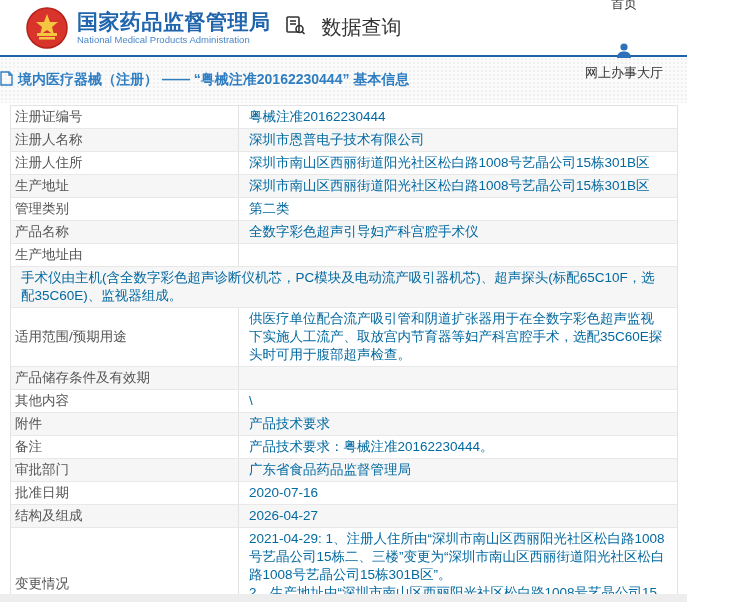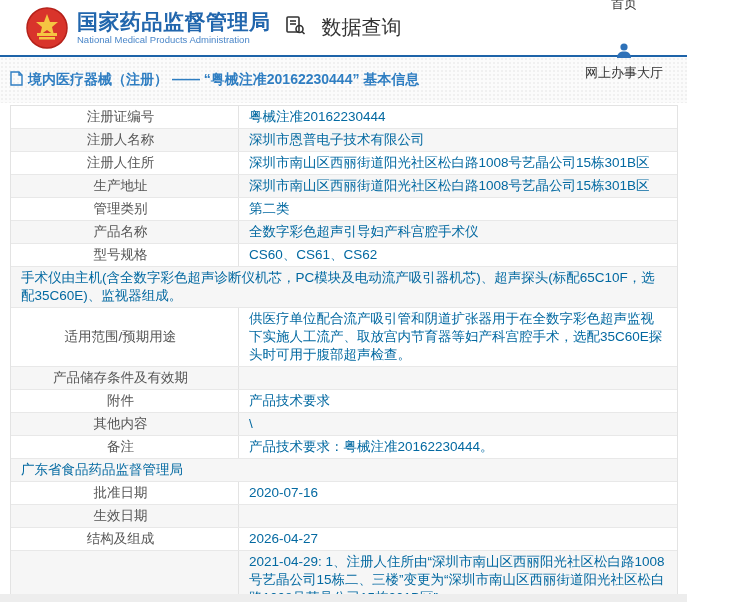--- a/index.html
+++ b/index.html
@@ -13,30 +13,30 @@
   .title-block { display:flex; flex-direction:column; }
   .title-cn { font-size:21px; font-weight:bold; color:#2166ad; line-height:24px; letter-spacing:0.5px; }
   .title-en { font-size:9.5px; color:#4a86c8; line-height:12px; }
   .section-tab { display:flex; align-items:center; margin-left:14px; font-size:20px; color:#333; cursor:pointer; gap:16px; }
   .nav { margin-left:auto; display:flex; gap:30px; margin-right:24px;flex-direction:column; }
   .nav-item { display:flex; flex-direction:column; align-items:center; font-size:13px; color:#333; cursor:pointer; gap:3px; }
 
   
   .breadcrumb-bar { height:46px; background:#fbfbfb;
     background-image:radial-gradient(#f0f0f0 1px, transparent 1px); background-size:4px 4px;
-    display:flex; align-items:center; padding-left:10px; }
+    display:flex; align-items:center; padding-left:0; }
   .breadcrumb { display:flex; align-items:center; gap:5px; color:#2f7ec2; font-size:14px; font-weight:bold; }
 
   
   .info-table { margin:2px 9px 0 10px; border:1px solid #e3e3e3; border-bottom:none; }
   .t-row { display:flex; background:#fff; border-bottom:1px solid #e8e8e8; }
   .t-row:nth-child(even) { background:#f6f6f6; }
   .t-label { width:228px; flex:0 0 228px; text-align:right; padding:2px 12px 2px 4px;
     border-right:1px solid #e3e3e3; color:#555; font-size:13.5px; line-height:18px;
-    display:flex; justify-content:center; align-items:center; gap:4px; }
+    display:flex; justify-content:flex-start; align-items:center; gap:4px; }
   .t-value { flex:1; padding:2px 10px; color:#0369a1; font-size:13.5px; line-height:18px;
     white-space:pre-wrap; min-height:17px; }
 
   .bottom-strip { position:absolute; left:0; right:0; bottom:0; height:8px; background:#ededed; }
 </style>
 </head>
 <body>
 
 <div class="page">
 
@@ -134,71 +134,67 @@
         <div class="t-value">第二类</div>
       </div>
       <div class="t-row">
         <div class="t-label">
           <span>产品名称</span>
         </div>
         <div class="t-value">全数字彩色超声引导妇产科宫腔手术仪</div>
       </div>
       <div class="t-row">
         <div class="t-label">
-          <span>型号规格</span>
-        </div>
-        <div class="t-value">CS60、CS61、CS62</div>
+          <span>生产地址由</span>
+        </div>
       </div>
       <div class="t-row">
         <div class="t-value">手术仪由主机(含全数字彩色超声诊断仪机芯，PC模块及电动流产吸引器机芯)、超声探头(标配65C10F，选配35C60E)、监视器组成。</div>
       </div>
       <div class="t-row">
         <div class="t-label">
           <span>适用范围/预期用途</span>
         </div>
         <div class="t-value">供医疗单位配合流产吸引管和阴道扩张器用于在全数字彩色超声监视下实施人工流产、取放宫内节育器等妇产科宫腔手术，选配35C60E探头时可用于腹部超声检查。</div>
       </div>
       <div class="t-row">
         <div class="t-label">
           <span>产品储存条件及有效期</span>
         </div>
         <div class="t-value"></div>
       </div>
       <div class="t-row">
         <div class="t-label">
+          <span>其他内容</span>
+        </div>
+        <div class="t-value">\</div>
+      </div>
+      <div class="t-row">
+        <div class="t-label">
           <span>附件</span>
         </div>
         <div class="t-value">产品技术要求</div>
       </div>
       <div class="t-row">
         <div class="t-label">
-          <span>其他内容</span>
-        </div>
-        <div class="t-value">\</div>
-      </div>
-      <div class="t-row">
-        <div class="t-label">
           <span>备注</span>
         </div>
         <div class="t-value">产品技术要求：粤械注准20162230444。</div>
       </div>
       <div class="t-row">
+        <div class="t-label">
+          <span>审批部门</span>
+        </div>
         <div class="t-value">广东省食品药品监督管理局</div>
       </div>
       <div class="t-row">
         <div class="t-label">
           <span>批准日期</span>
         </div>
         <div class="t-value">2020-07-16</div>
-      </div>
-      <div class="t-row">
-        <div class="t-label">
-          <span>生效日期</span>
-        </div>
-        <div class="t-value"></div>
       </div>
       <div class="t-row">
         <div class="t-label">
           <span>结构及组成</span>
         </div>
         <div class="t-value">2026-04-27</div>
       </div>
       <div class="t-row">
         <div class="t-label">
           <span>变更情况</span>

